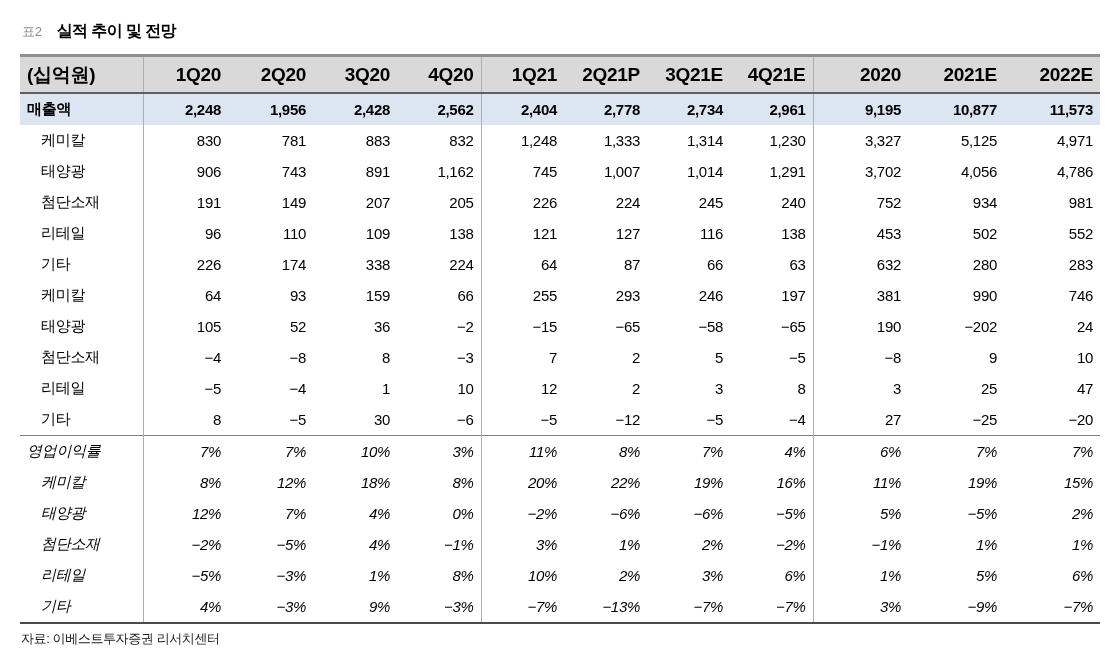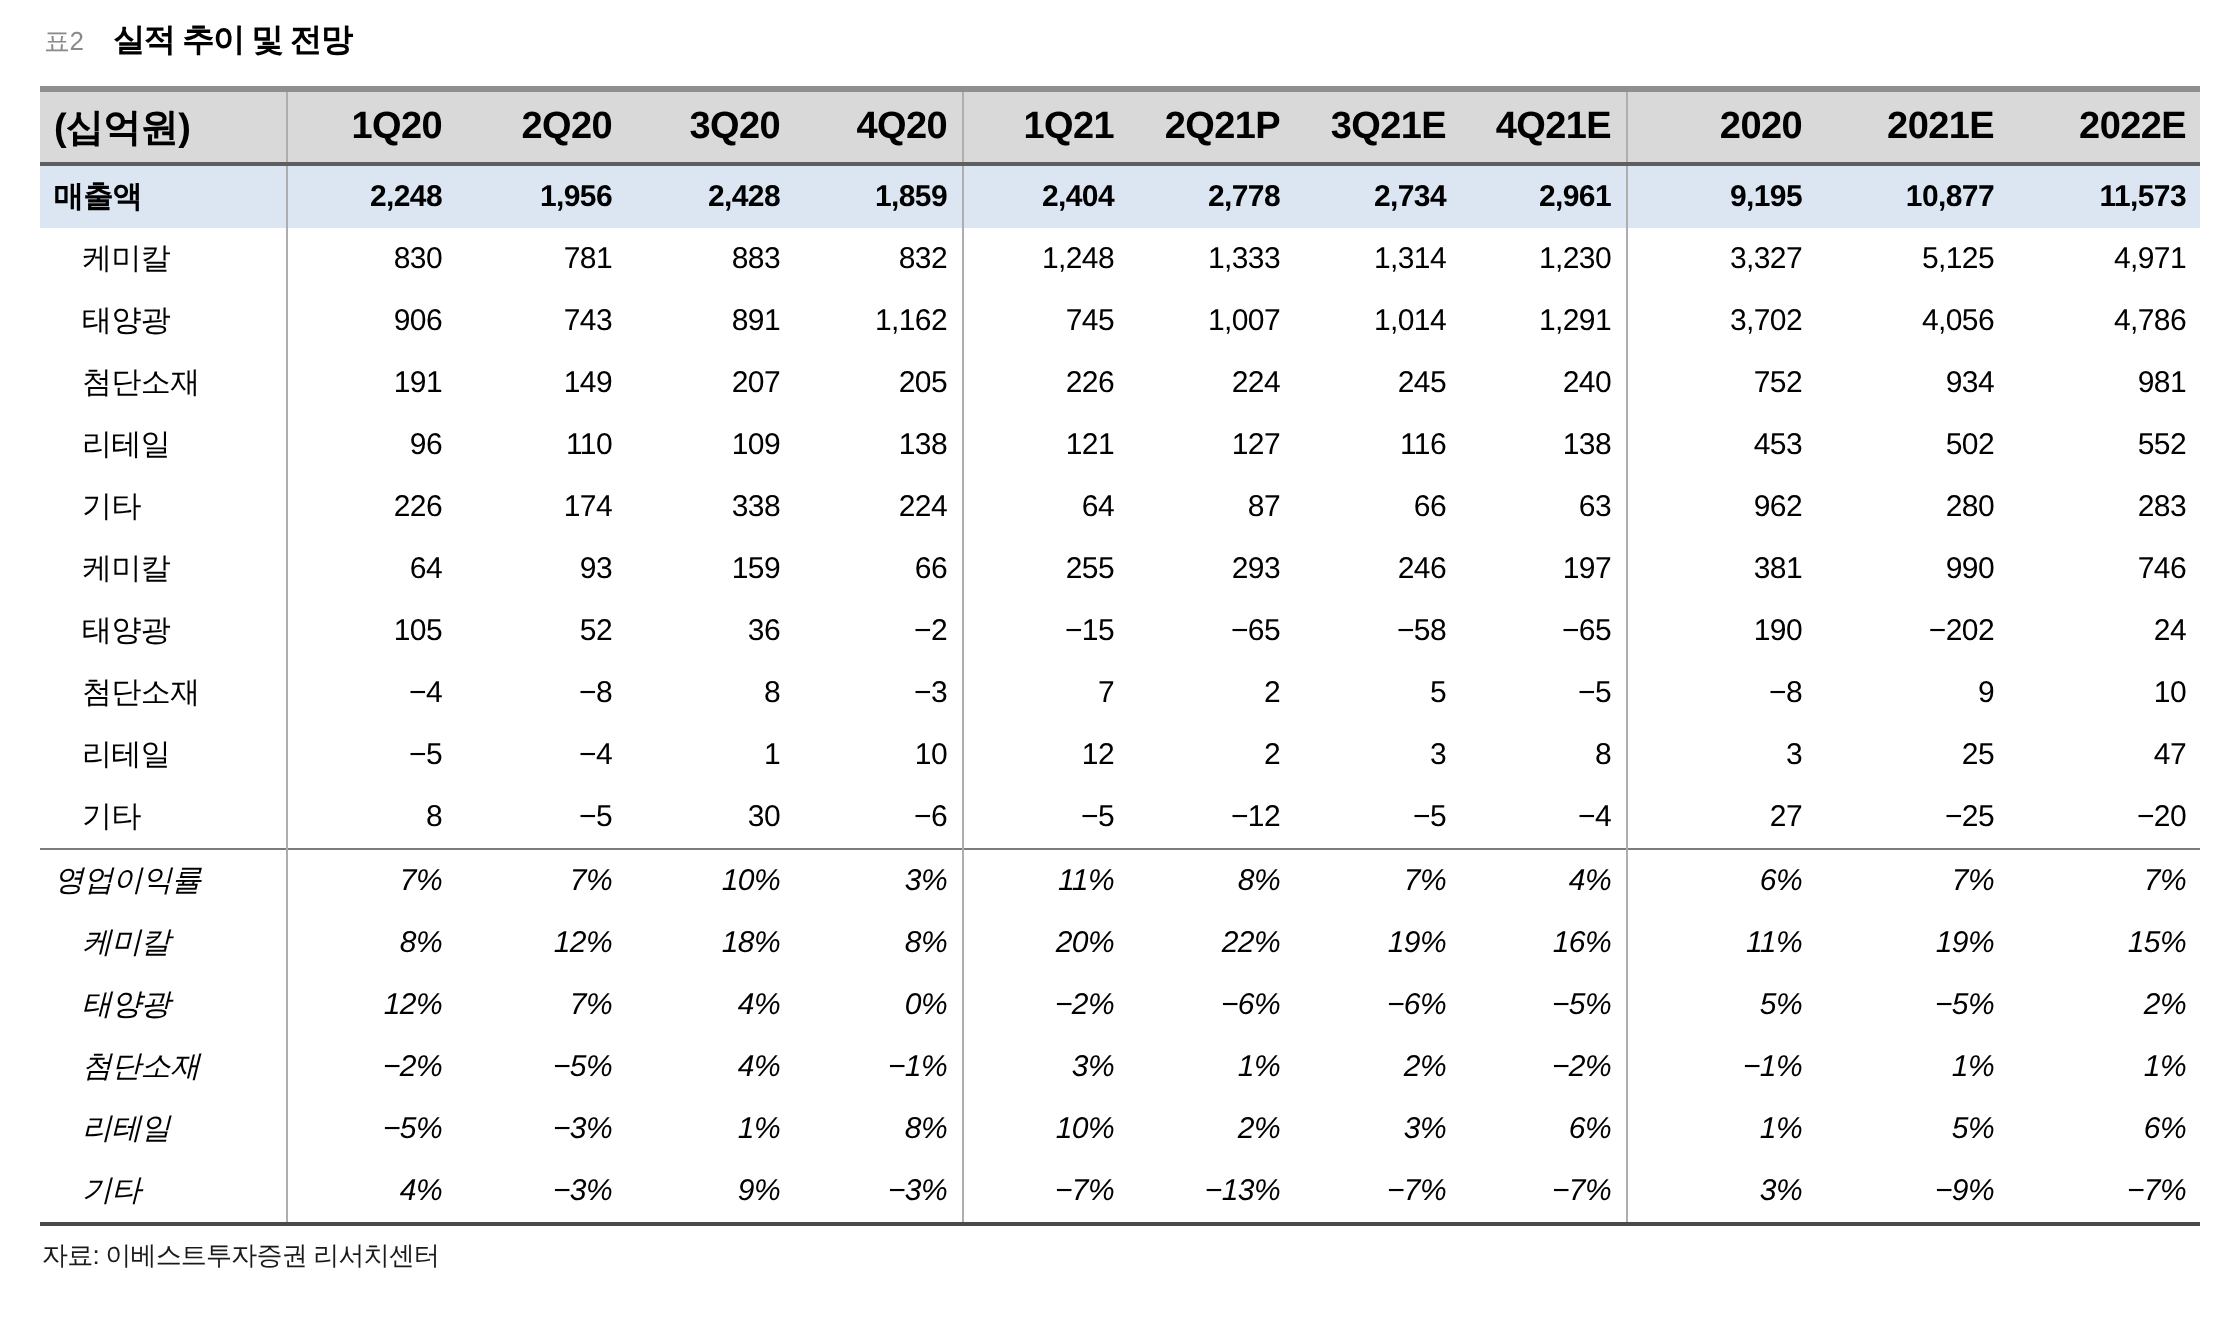--- a/index.html
+++ b/index.html
@@ -15,20 +15,21 @@
     height: 664px;
     background: #ffffff;
     overflow: hidden;
   }
   .title-row {
     display: flex;
     align-items: baseline;
     gap: 15px;
     padding: 10px 0 0 22px;
     height: 26px;
+    margin-top: 11px;
   }
   .title-tag {
     font-size: 13px;
     color: var(--tag-color, #8a8a8a);
     letter-spacing: -0.3px;
   }
   .title-text {
     font-size: 16px;
     font-weight: 700;
     letter-spacing: -0.6px;
@@ -125,21 +126,21 @@
           <th>2021E</th>
           <th>2022E</th>
         </tr>
     </thead>
     <tbody id="table-body">
         <tr class="row-total">
           <td class="label">매출액</td>
           <td class="grp">2,248</td>
           <td>1,956</td>
           <td>2,428</td>
-          <td>1,859</td>
+          <td>2,562</td>
           <td class="grp">2,404</td>
           <td>2,778</td>
           <td>2,734</td>
           <td>2,961</td>
           <td class="grp">9,195</td>
           <td>10,877</td>
           <td>11,573</td>
         </tr>
         <tr class="row-sub">
           <td class="label">케미칼</td>
@@ -200,21 +201,21 @@
         <tr class="row-sub">
           <td class="label">기타</td>
           <td class="grp">226</td>
           <td>174</td>
           <td>338</td>
           <td>224</td>
           <td class="grp">64</td>
           <td>87</td>
           <td>66</td>
           <td>63</td>
-          <td class="grp">962</td>
+          <td class="grp">632</td>
           <td>280</td>
           <td>283</td>
         </tr>
         <tr class="row-sub">
           <td class="label">케미칼</td>
           <td class="grp">64</td>
           <td>93</td>
           <td>159</td>
           <td>66</td>
           <td class="grp">255</td>

